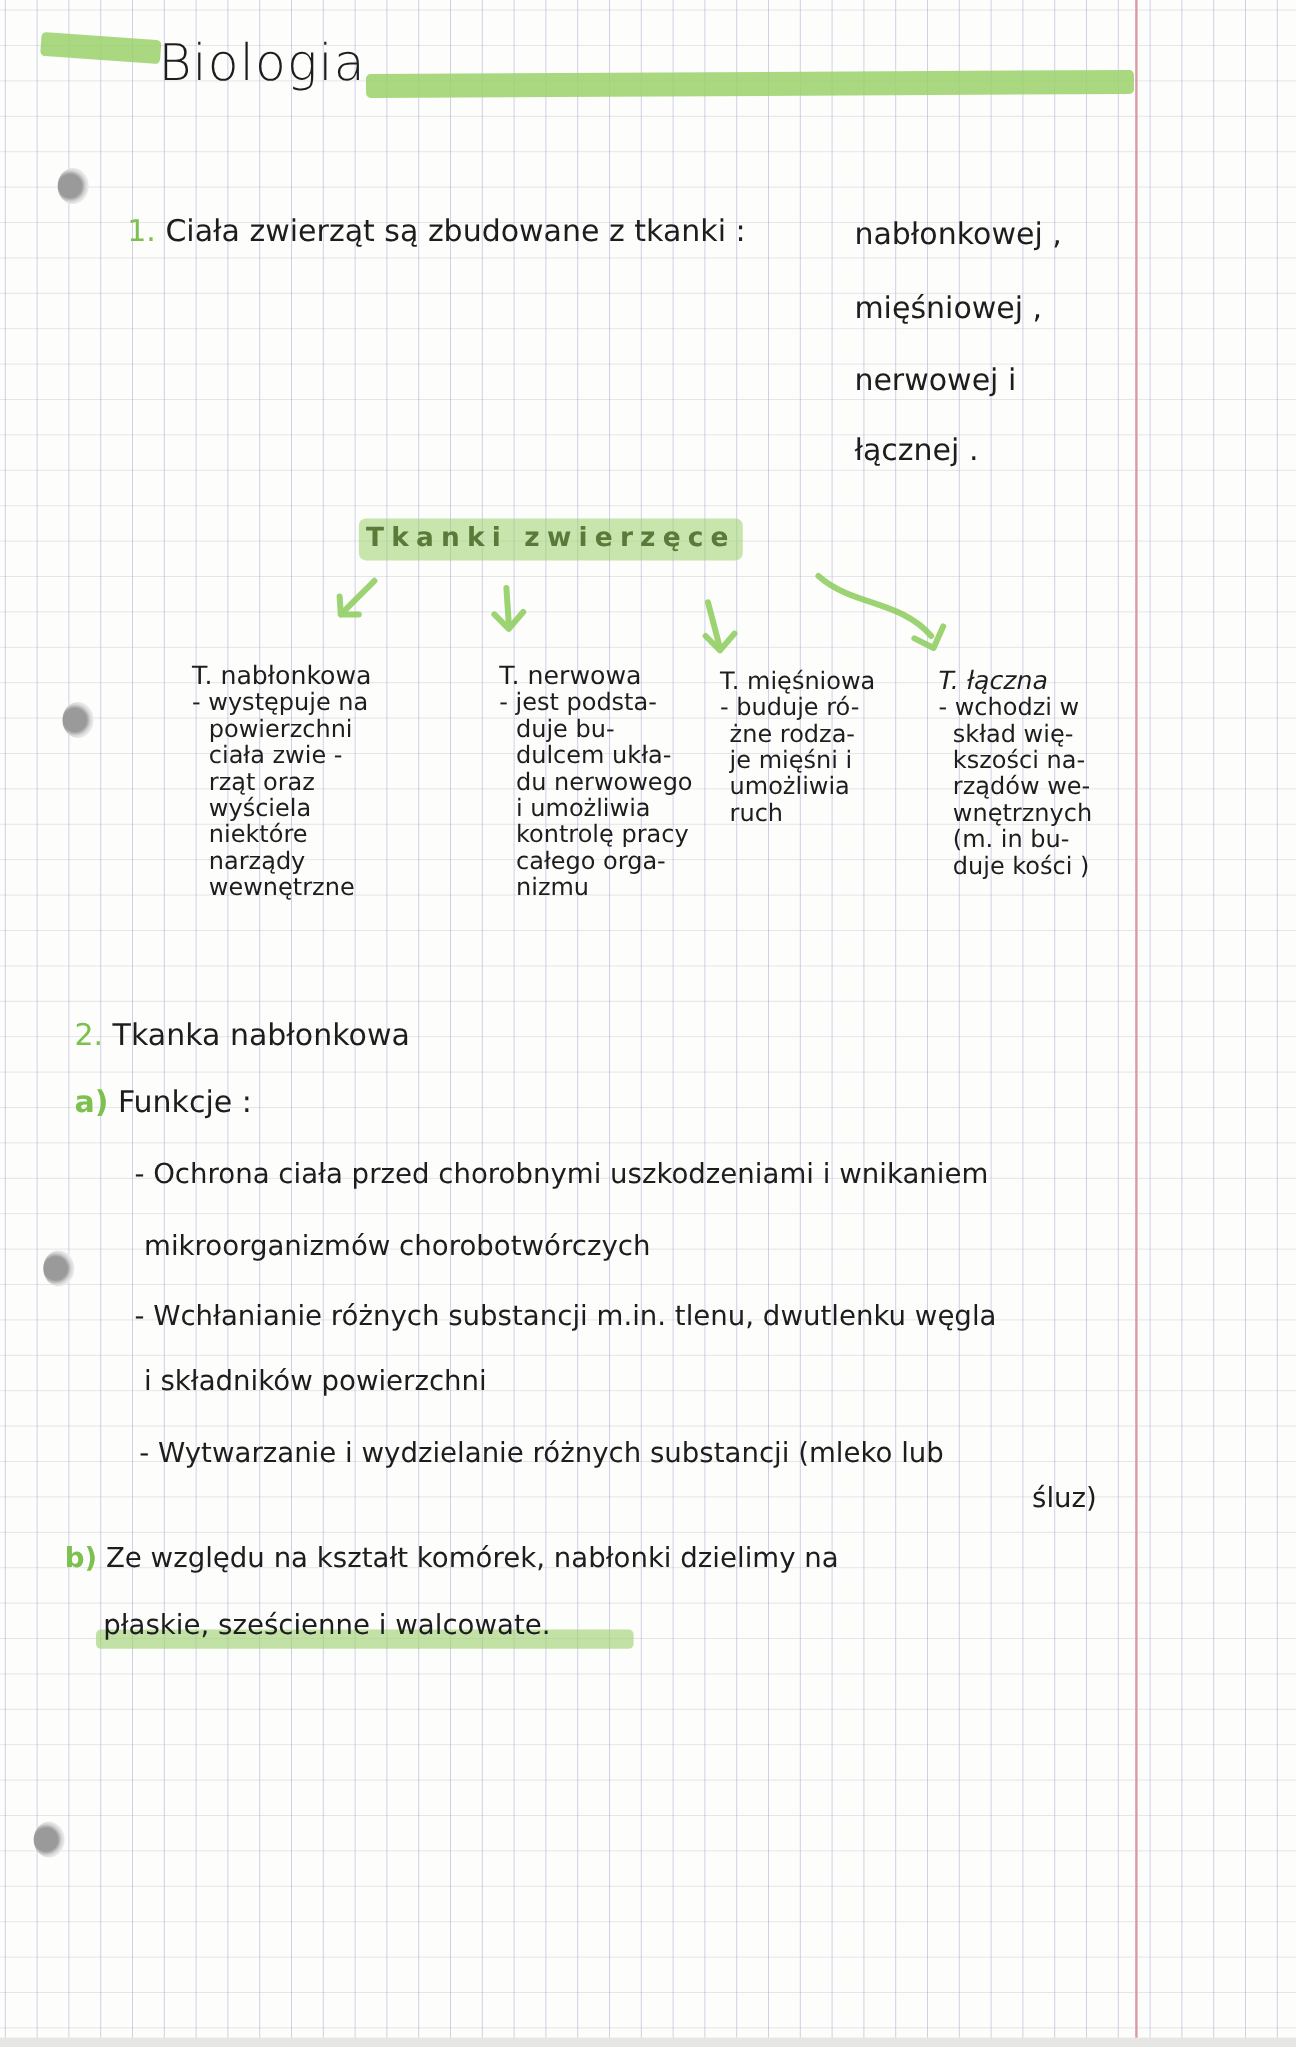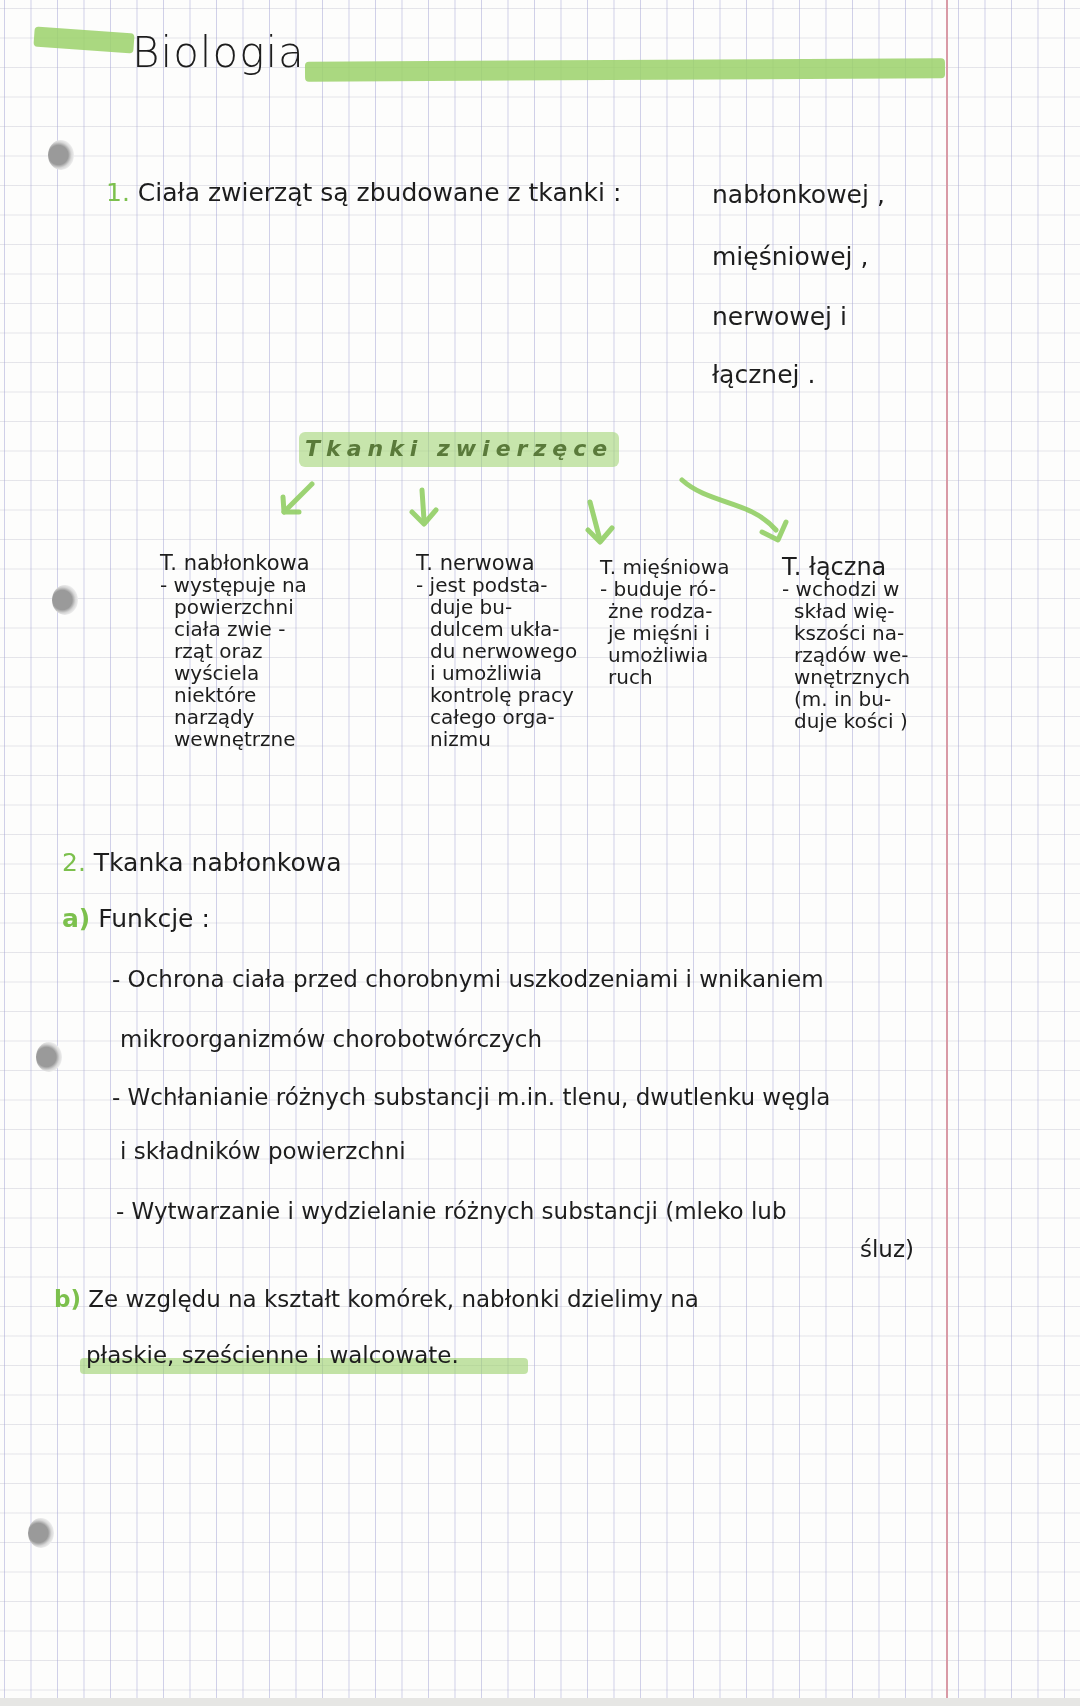--- a/index.html
+++ b/index.html
@@ -47,21 +47,21 @@
 
 <div class="hw t26" style="left:106px; top:178px;">
   <span class="green">1.</span>
   <span>Ciała zwierząt są zbudowane z tkanki :</span>
 </div>
 <div class="hw t26" style="left:712px; top:180px;">nabłonkowej ,</div>
 <div class="hw t26" style="left:712px; top:242px;">mięśniowej ,</div>
 <div class="hw t26" style="left:712px; top:302px;">nerwowej i</div>
 <div class="hw t26" style="left:712px; top:360px;">łącznej .</div>
 
-<div class="hw diag-title" style="left:305px; top:436px; z-index:1;font-style:italic;">
+<div class="hw diag-title" style="left:305px; top:436px; z-index:1;">
   <span class="bg"></span><span>Tkanki zwierzęce</span>
 </div>
 
 <svg class="arrows" width="1080" height="560">
   <g stroke="#8ccc5c" stroke-width="5" fill="none" stroke-linecap="round" stroke-linejoin="round" opacity="0.85">
     <g>
       <path d="M312 484 L284 512"></path>
         <path d="M283 497 L284 512 L299 512"></path>
     </g>
     <g>
@@ -106,21 +106,21 @@
 <div class="col" style="left:600px; top:556px;">
   <div style="font-size:20px;">T. mięśniowa</div>
   <div>- buduje ró-</div>
   <div style="padding-left:8px;">żne rodza-</div>
   <div style="padding-left:8px;">je mięśni i</div>
   <div style="padding-left:8px;">umożliwia</div>
   <div style="padding-left:8px;">ruch</div>
 </div>
 
 <div class="col" style="left:782px; top:556px;">
-  <div style="font-size:24px;">T. łączna</div>
+  <div style="font-size:21px;font-style:italic;">T. łączna</div>
   <div>- wchodzi w</div>
   <div style="padding-left:12px;">skład wię-</div>
   <div style="padding-left:12px;">kszości na-</div>
   <div style="padding-left:12px;">rządów we-</div>
   <div style="padding-left:12px;">wnętrznych</div>
   <div style="padding-left:12px;">(m. in bu-</div>
   <div style="padding-left:12px;">duje kości )</div>
 </div>
 
 <div class="hw t26" style="left:62px; top:848px;">

